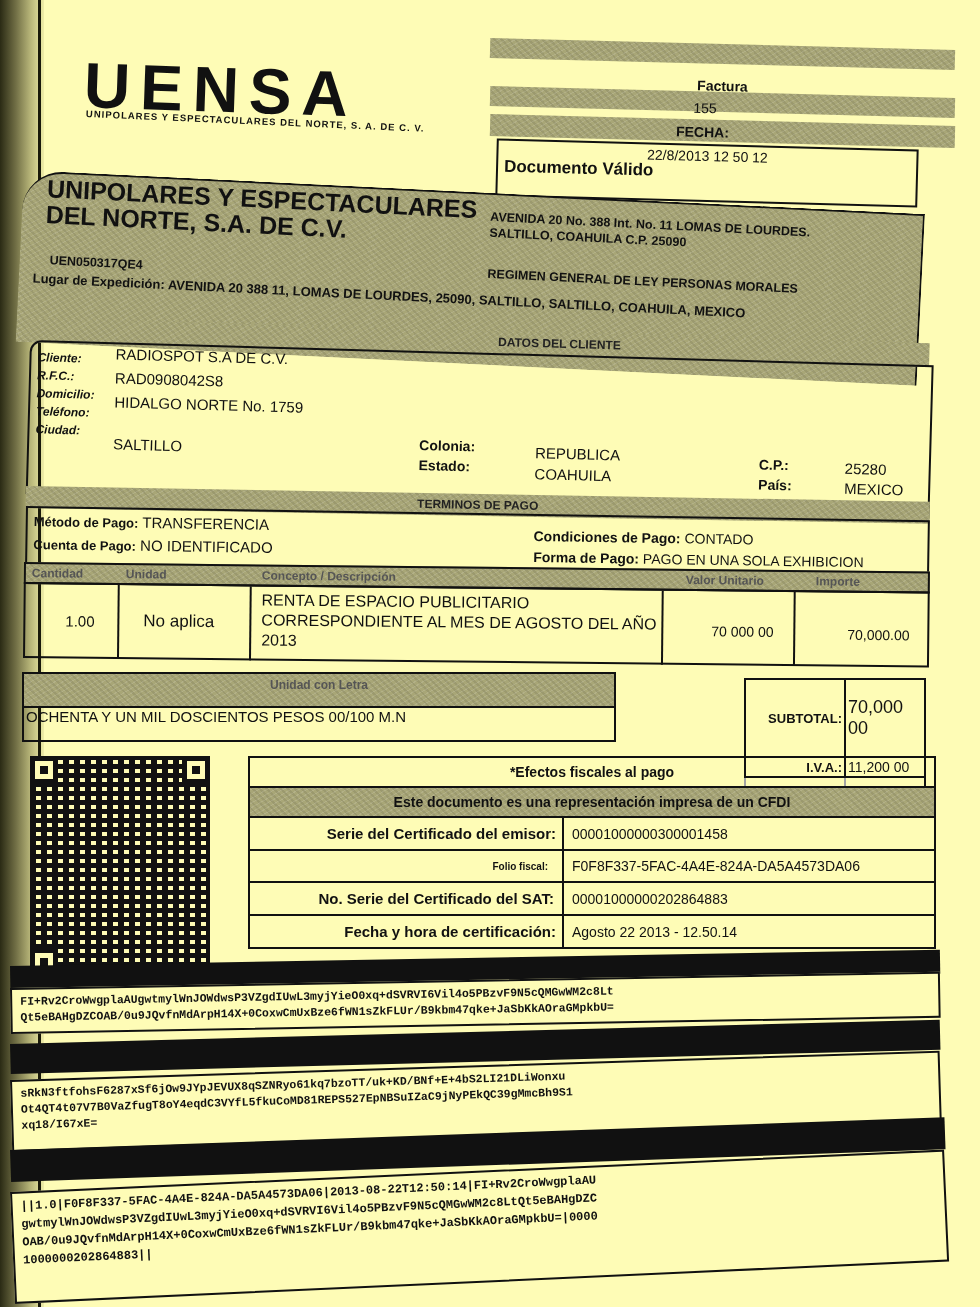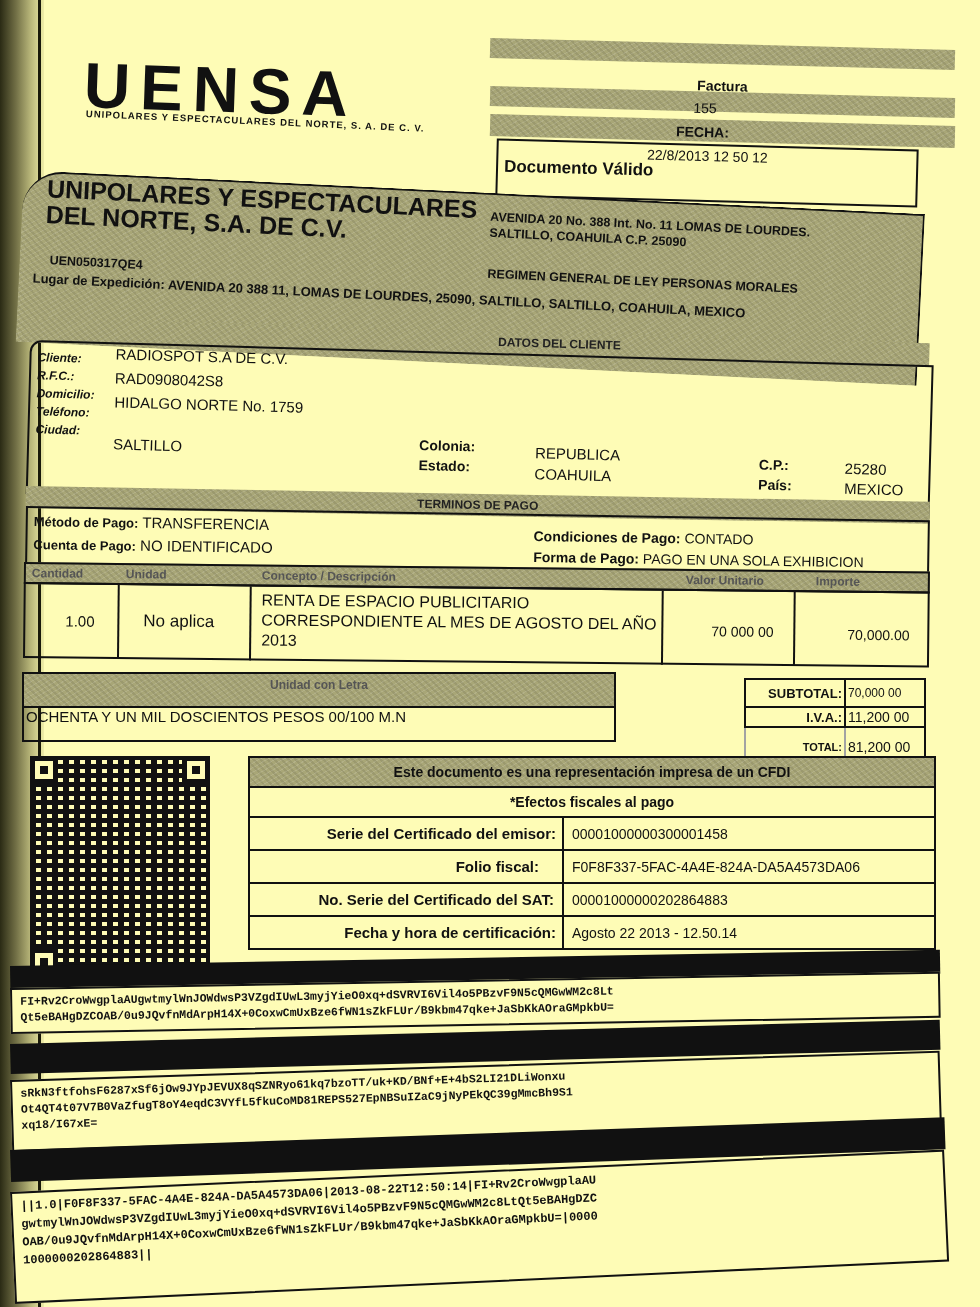--- a/index.html
+++ b/index.html
@@ -154,21 +154,21 @@
   </div>
   <div class="abs" style="left:22px;top:706px;width:594px;height:36px;border:2px solid #111;border-top:none;box-sizing:border-box;">
     <div style="font-size:15px;padding:2px 2px;">OCHENTA Y UN MIL DOSCIENTOS PESOS 00/100 M.N</div>
   </div>
 
   <div class="abs" style="left:744px;top:678px;width:182px;">
     <table style="border-collapse:collapse;width:182px;">
       <tbody>
           <tr>
         <td style="border:2px solid #111;text-align:right;font-weight:bold;font-size:13px;padding:1px 2px;width:94px;">SUBTOTAL:</td>
-        <td style="border:2px solid #111;font-size:12px;padding:6px 2px;">70,000 00</td>
+        <td style="border:2px solid #111;font-size:18px;padding:17px 2px;">70,000 00</td>
       </tr>
       <tr>
         <td style="border:2px solid #111;text-align:right;font-weight:bold;font-size:13px;padding:1px 2px;">I.V.A.:</td>
         <td style="border:2px solid #111;font-size:14px;padding:1px 2px;">11,200 00</td>
       </tr>
       <tr>
         <td style="border:2px solid #a3a3a3;text-align:right;font-weight:bold;font-size:11px;padding:13px 2px;">TOTAL:</td>
         <td style="border:2px solid #111;font-size:14px;padding:1px 2px;">81,200 00</td>
       </tr>
     </tbody>
@@ -178,31 +178,31 @@
   <div class="abs qr">
     <div class="qr-finder" style="left:0;top:0;"></div>
     <div class="qr-finder" style="right:0;top:0;"></div>
     <div class="qr-finder" style="left:0;bottom:0;"></div>
   </div>
 
   <div class="abs" style="left:248px;top:756px;width:688px;">
     <table class="cert" style="width:688px;">
       <tbody>
           <tr>
+        <td colspan="2" style="border:2px solid #111;text-align:center;font-weight:bold;font-size:14px;padding:6px 0;">*Efectos fiscales al pago</td>
+      </tr>
+      <tr>
         <td colspan="2" class="shade" style="border:2px solid #111;text-align:center;font-weight:bold;font-size:14px;padding:6px 0;">Este documento es una representación impresa de un CFDI</td>
-      </tr>
-      <tr>
-        <td colspan="2" style="border:2px solid #111;text-align:center;font-weight:bold;font-size:14px;padding:6px 0;">*Efectos fiscales al pago</td>
       </tr>
       <tr>
         <td style="border:2px solid #111;text-align:right;font-weight:bold;font-size:15px;padding:7px 6px;width:300px;">Serie del Certificado del emisor:</td>
         <td style="border:2px solid #111;font-size:14px;padding:7px 8px;">00001000000300001458</td>
       </tr>
       <tr>
-        <td style="border:2px solid #111;text-align:right;font-weight:bold;font-size:15px;padding:7px 23px;">Folio fiscal:</td>
+        <td style="border:2px solid #111;text-align:right;font-weight:bold;font-size:10px;padding:7px 14px;">Folio fiscal:</td>
         <td style="border:2px solid #111;font-size:14px;padding:7px 8px;">F0F8F337-5FAC-4A4E-824A-DA5A4573DA06</td>
       </tr>
       <tr>
         <td style="border:2px solid #111;text-align:right;font-weight:bold;font-size:15px;padding:7px 8px;">No.  Serie del Certificado del SAT:</td>
         <td style="border:2px solid #111;font-size:14px;padding:7px 8px;">00001000000202864883</td>
       </tr>
       <tr>
         <td style="border:2px solid #111;text-align:right;font-weight:bold;font-size:15px;padding:7px 6px;">Fecha y hora de certificación:</td>
         <td style="border:2px solid #111;font-size:14px;padding:7px 8px;">Agosto 22 2013 - 12.50.14</td>
       </tr>

